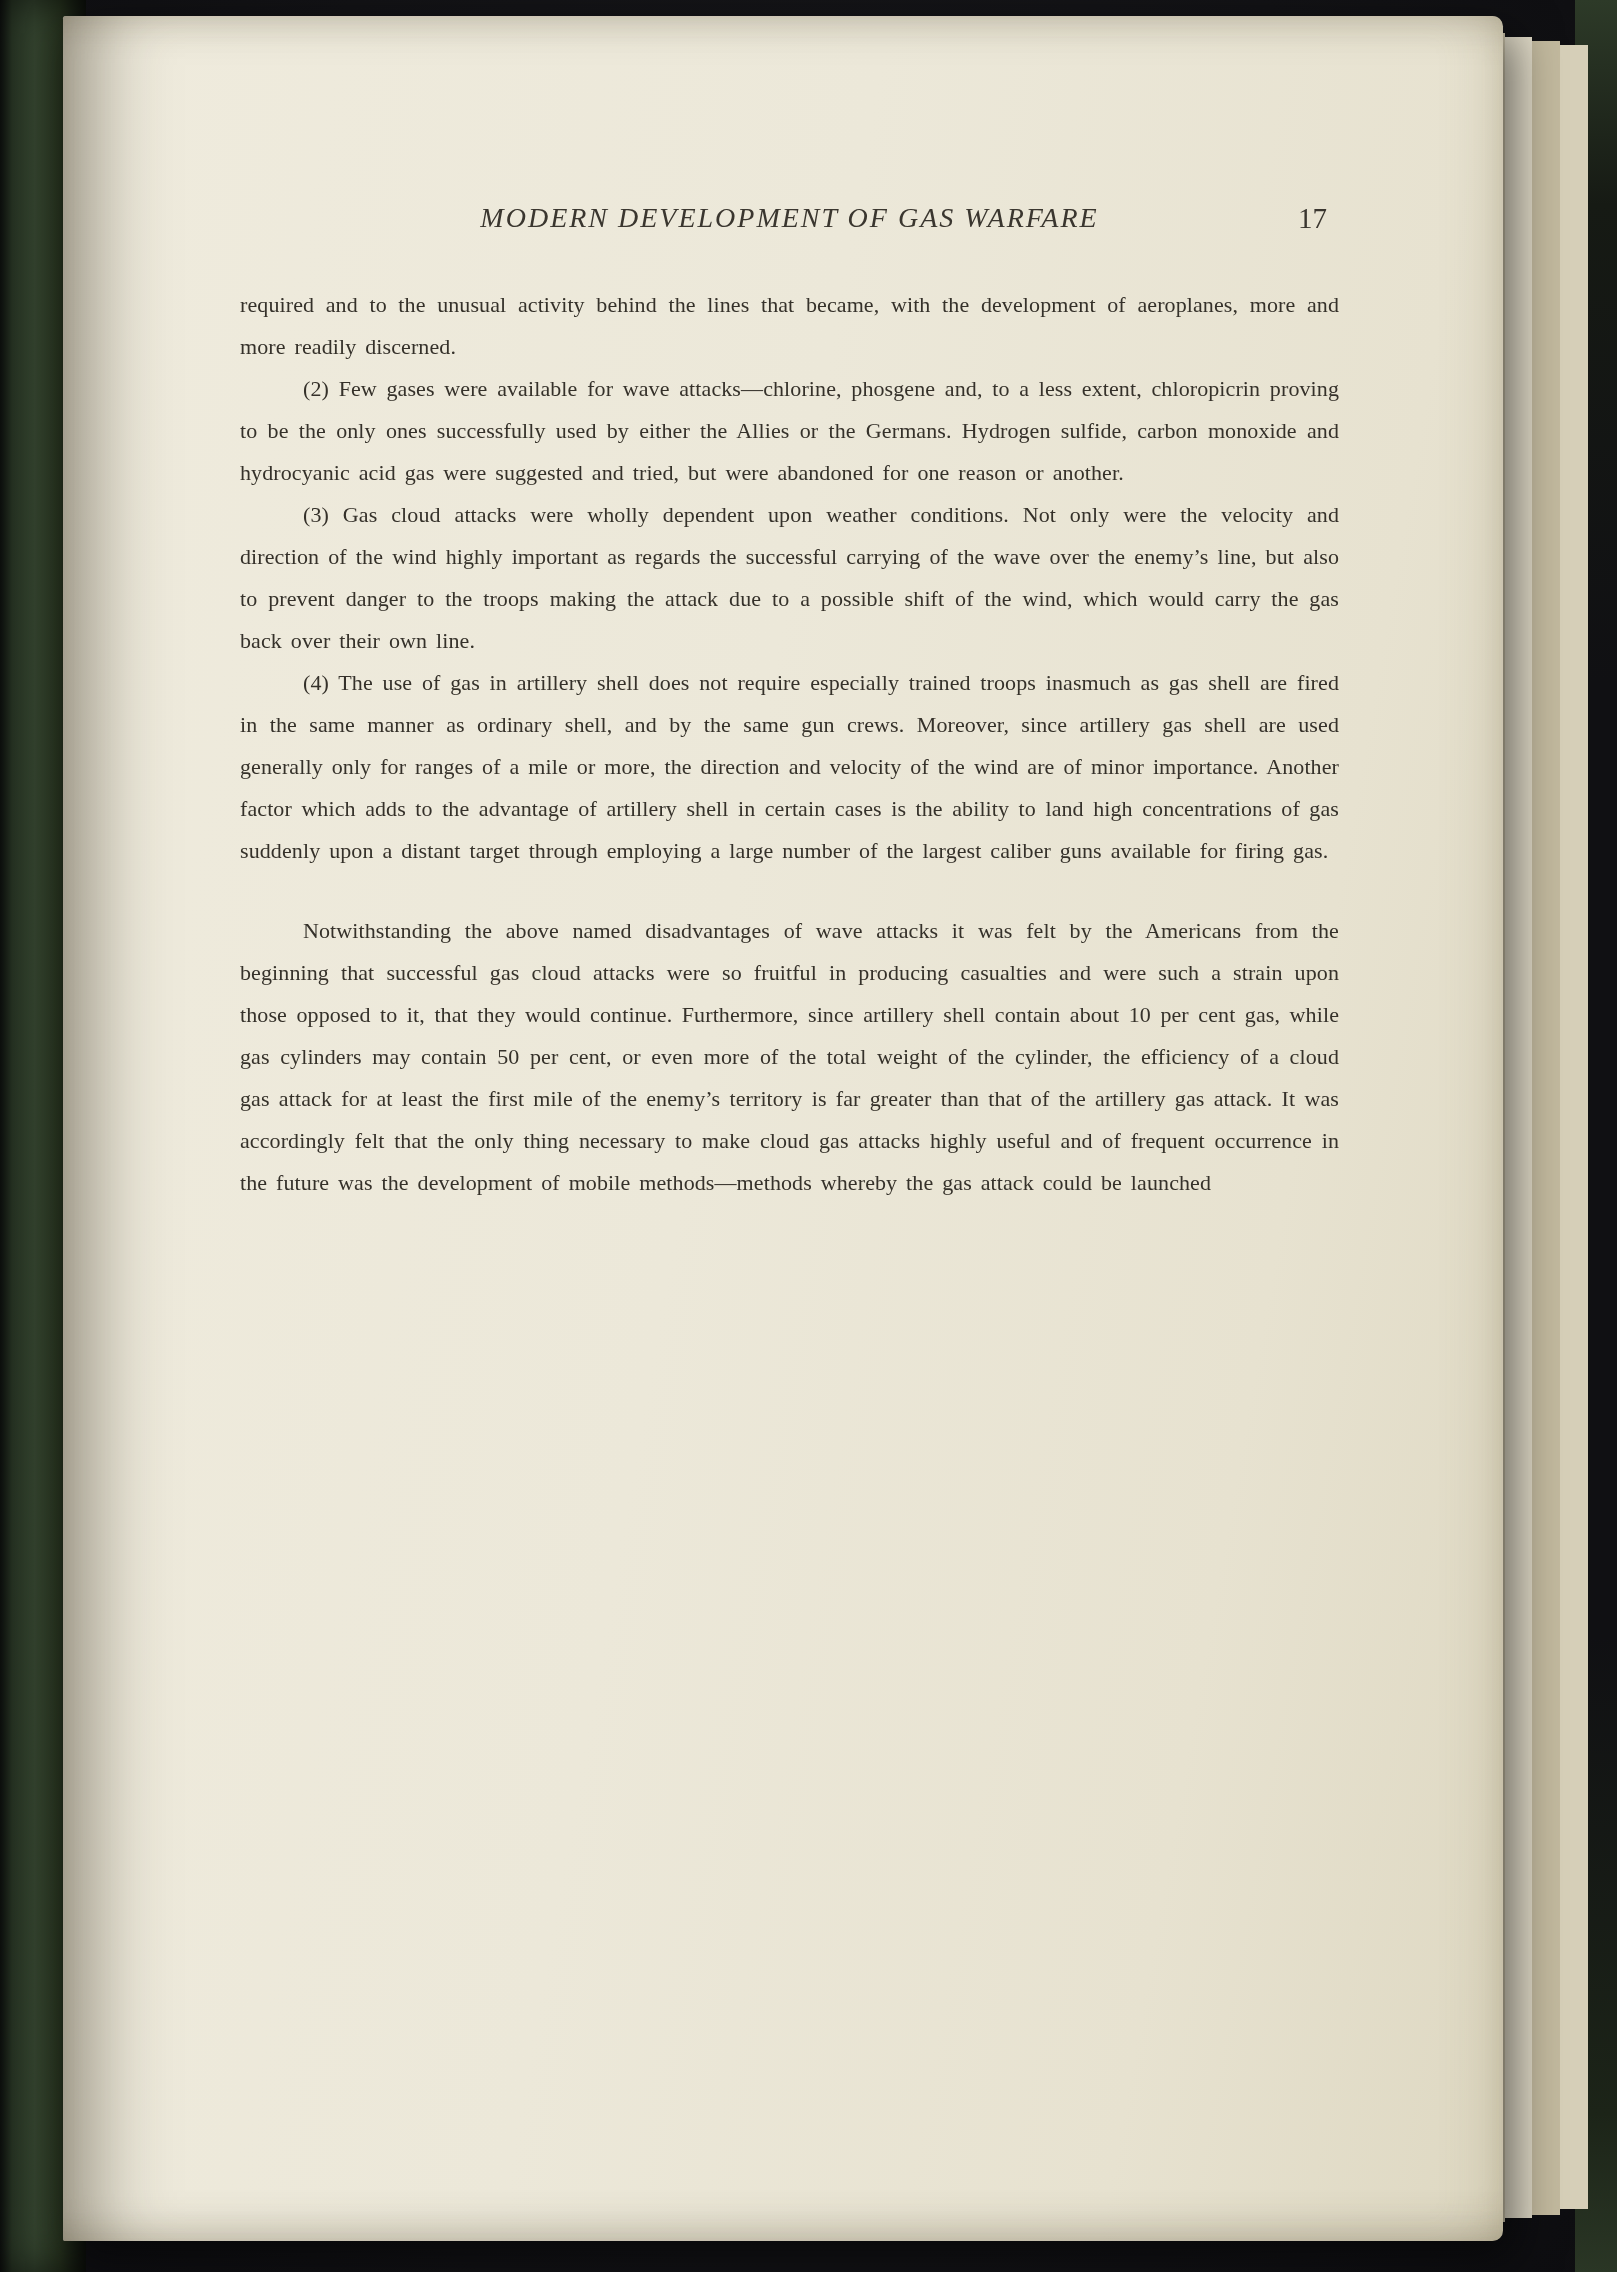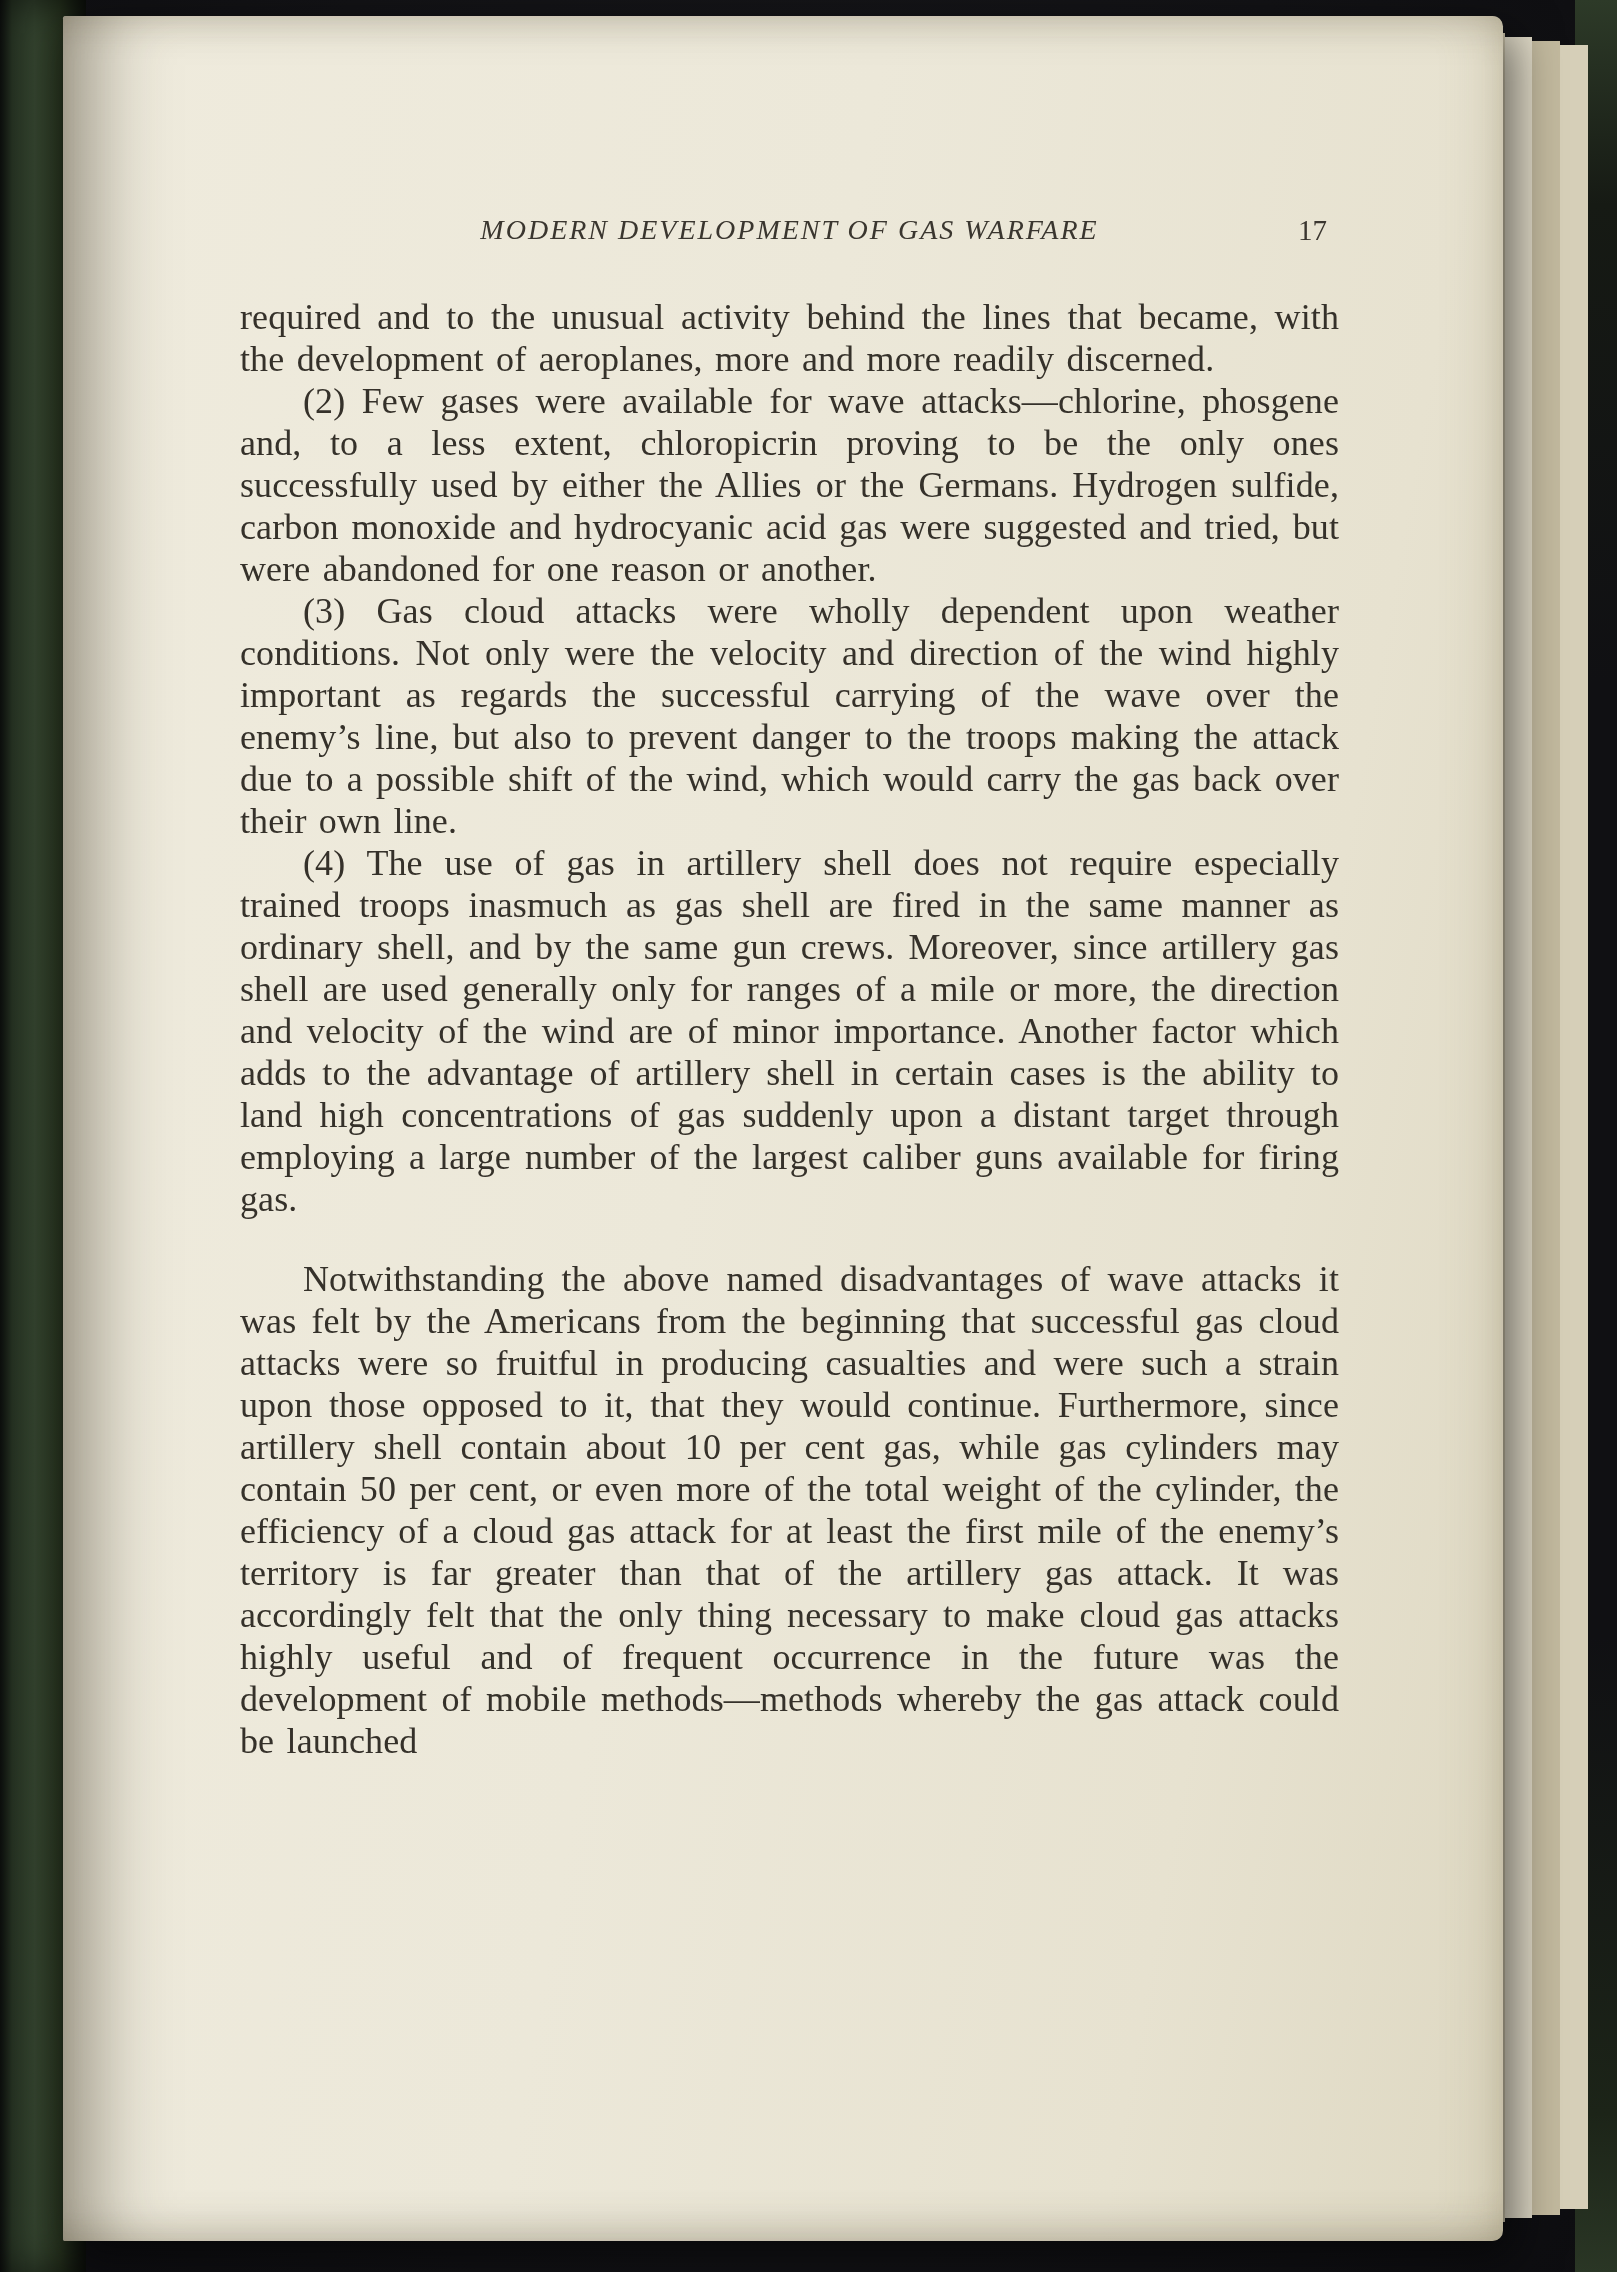--- a/index.html
+++ b/index.html
@@ -79,21 +79,20 @@
       inset -36px 0 59px -33px rgba(120, 106, 70, 0.30),
       inset 0 26.4px 40px -26.4px rgba(90, 80, 55, 0.25),
       inset 0 -33px 46px -30px rgba(90, 80, 55, 0.28),
       12px 17px 46px rgba(0,0,0,0.55);
   }
   .content {
     position: absolute;
     inset: 0;
     padding: 186px 164px 79px 177px;
     color: #35312a;
-    margin-top: 12px;
   }
   .pagehead {
     position: relative;
     height: 41px;
     margin-bottom: 41px;
   }
   .running-title {
     display: block;
     text-align: center;
     font-style: italic;
@@ -103,21 +102,21 @@
     white-space: nowrap;
   }
   .page-number {
     position: absolute;
     right: 12px;
     top: 0;
     font-size: 29px;
     color: #3a362f;
   }
   .para {
-    font-size: 36px;
+    font-size: 22px;
     line-height: 42px;
     text-align: justify;
     word-spacing: 3.3px;
     letter-spacing: 0.1px;
   }
   .para.indent { text-indent: 63px; }
   .para.gap-above { margin-top: 38px; }
 </style>
 </head>
 <body>

